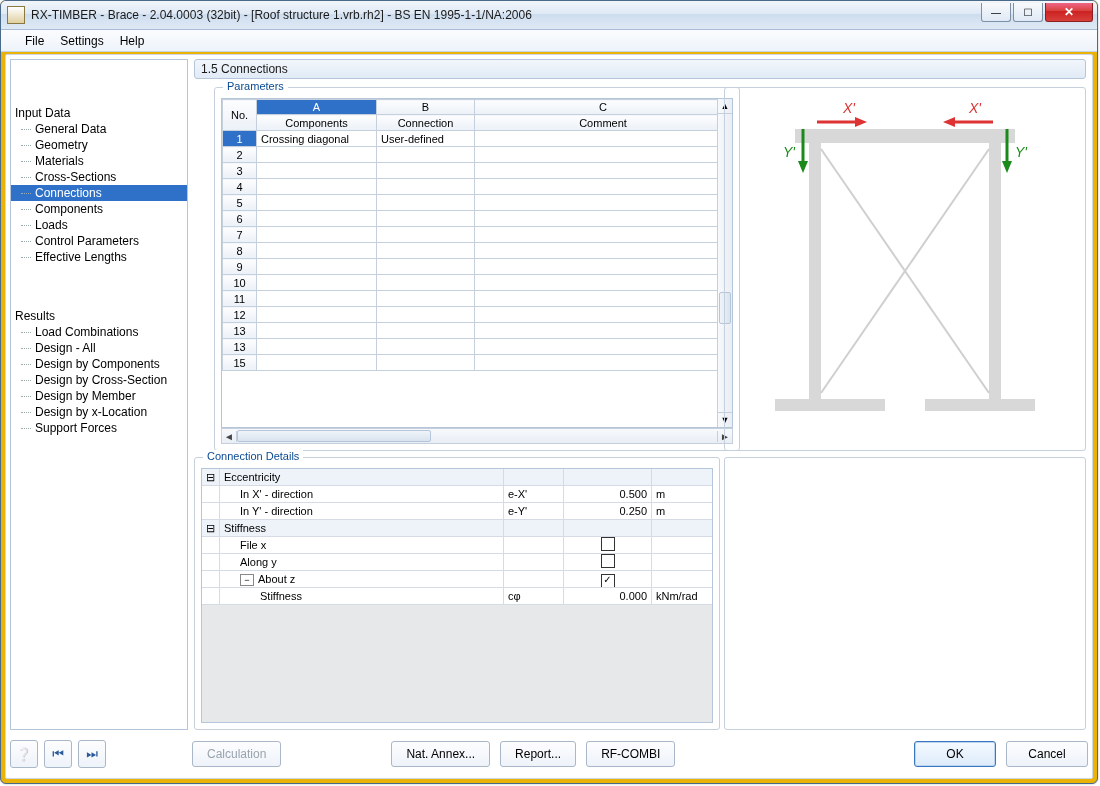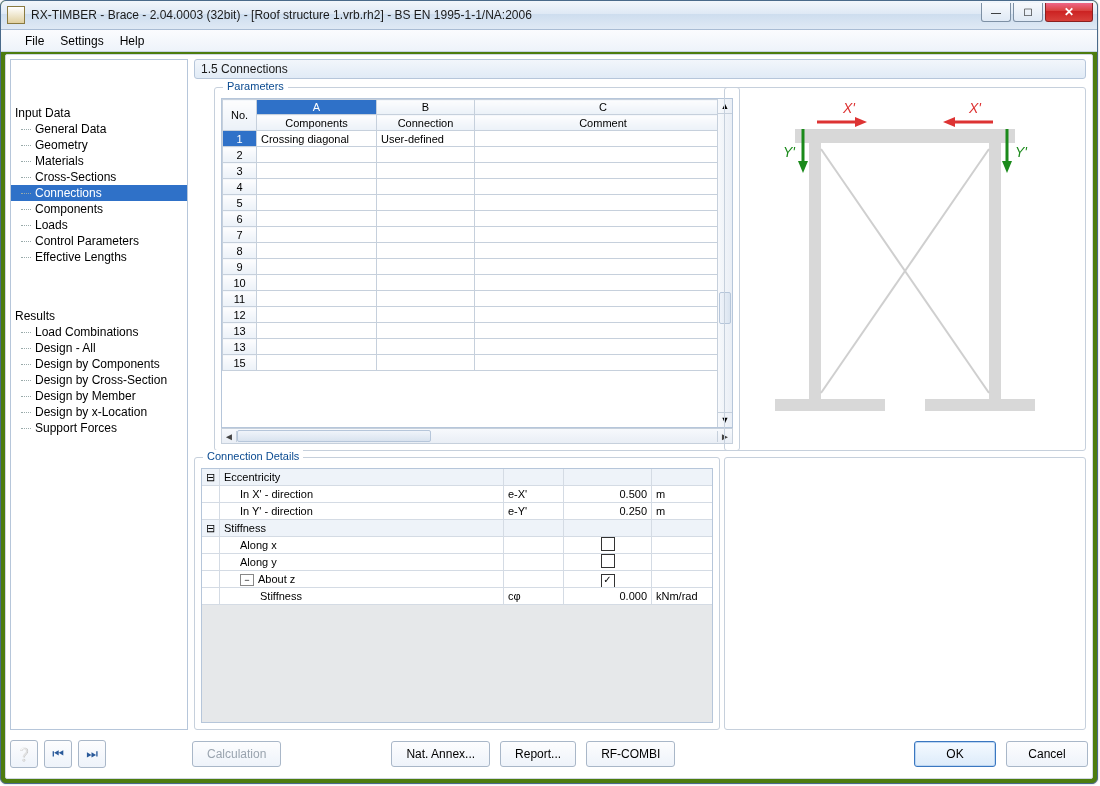--- a/index.html
+++ b/index.html
@@ -8,21 +8,21 @@
   font-family: "Segoe UI", Tahoma, sans-serif;
   font-size: 12px;
   background: #fff;
   overflow: hidden;
   color: #000;
 }
 .window {
   width: 1096px; height: 782px;
   border: 1px solid #4a6a8a;
   border-radius: 6px;
-  background: #4d7c0f;
+  background: #eab308;
   position: relative;
   box-shadow: 0 0 2px rgba(0,0,0,.3);
   overflow: hidden;
 }
 .titlebar {
   height: 28px;
   background: linear-gradient(to bottom, #f2f6fb 0%, #dfe9f5 45%, #cdddee 46%, #dfe9f5 100%);
   border-bottom: 1px solid #a9bcd4;
   display: flex; align-items: center;
   padding-left: 6px;
@@ -438,21 +438,21 @@
         </div>
         <div class="drow header">
           <div class="toggle">⊟</div>
           <div>Stiffness</div>
           <div></div>
             <div></div>
             <div></div>
         </div>
         <div class="drow">
           <div></div>
-          <div class="indent1">Along x</div>
+          <div class="indent1">File x</div>
           <div></div>
           <div class="chk"><span class="cbox"></span></div>
           <div></div>
         </div>
         <div class="drow">
           <div></div>
           <div class="indent1">Along y</div>
           <div></div>
           <div class="chk"><span class="cbox"></span></div>
           <div></div>

